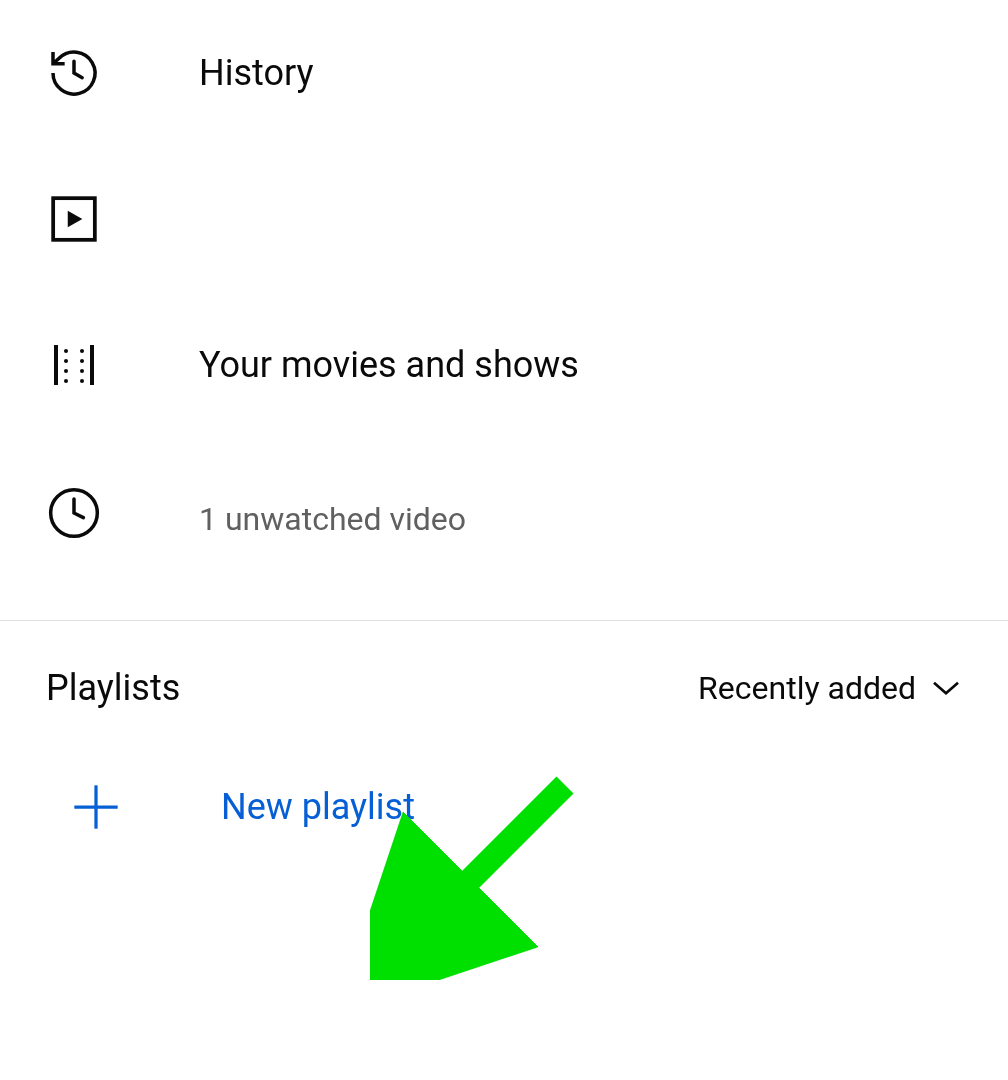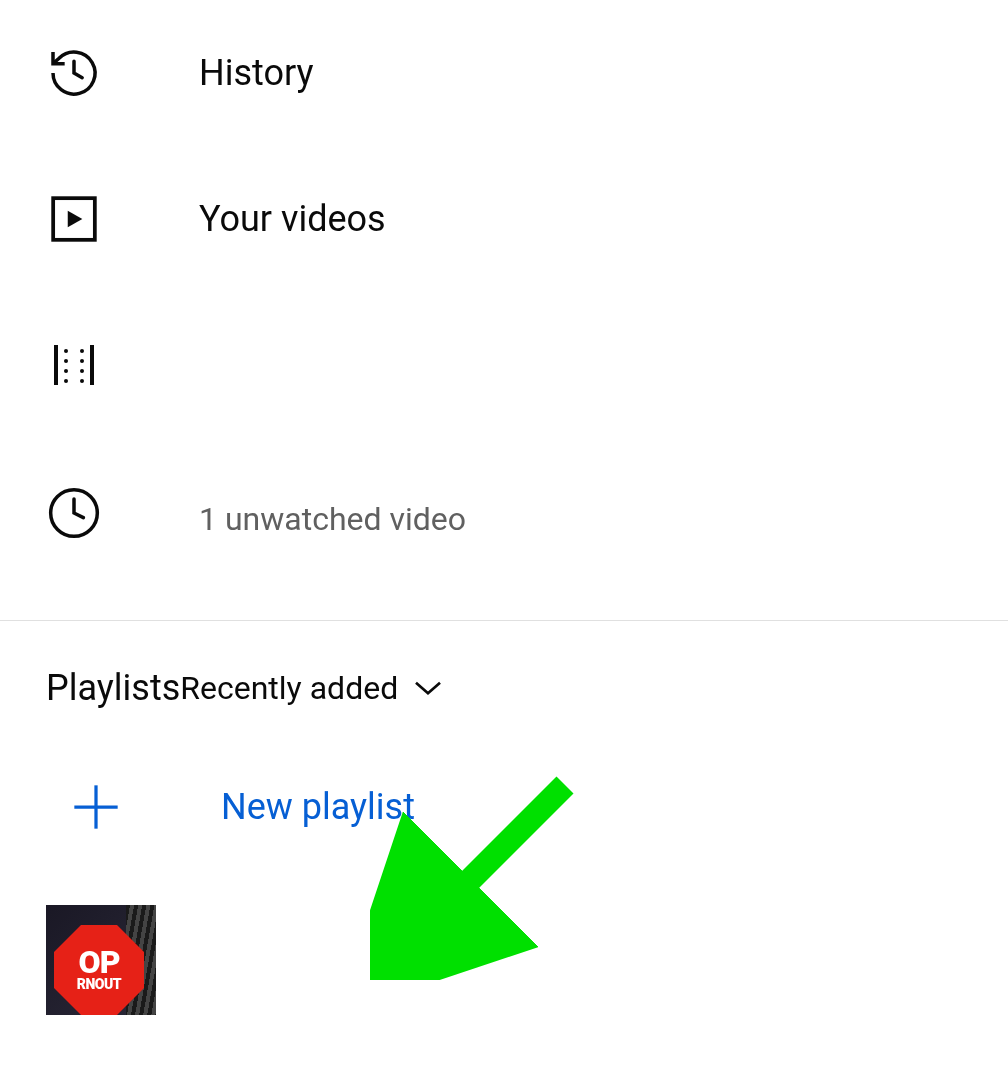--- a/index.html
+++ b/index.html
@@ -50,21 +50,21 @@
     }
     .divider {
       height: 1px;
       background: #e0e0e0;
       width: 100%;
       margin-top: 32px;
     }
     .playlists-header {
       display: flex;
       align-items: center;
-      justify-content: flex-start;
+      justify-content: space-between;
       padding: 46px 46px 30px 46px;
     }
     .playlists-title {
       font-size: 36px;
       color: #0a0a0a;
       font-weight: 400;
     }
     .sort-dropdown {
       display: flex;
       align-items: center;
@@ -179,41 +179,41 @@
     <span class="menu-label">History</span>
   </div>
 </div>
 
 <div class="menu-item">
   <div class="icon-container">
     <svg width="50" height="50" viewBox="0 0 24 24">
       <rect x="2" y="2" width="20" height="20" fill="none" stroke="#0a0a0a" stroke-width="1.8"></rect>
       <polygon points="9,8 9,16 16,12" fill="#0a0a0a"></polygon>
     </svg>
-  </div>
-  <div class="menu-text-container">
-    <span class="menu-label">Your videos</span>
   </div>
 </div>
 
 <div class="menu-item">
   <div class="icon-container">
     <svg width="48" height="50" viewBox="0 0 24 24">
       <line x1="3" y1="2" x2="3" y2="22" stroke="#0a0a0a" stroke-width="2"></line>
       <line x1="21" y1="2" x2="21" y2="22" stroke="#0a0a0a" stroke-width="2"></line>
       <circle cx="8" cy="5" r="1" fill="#0a0a0a"></circle>
       <circle cx="8" cy="10" r="1" fill="#0a0a0a"></circle>
       <circle cx="8" cy="15" r="1" fill="#0a0a0a"></circle>
       <circle cx="8" cy="20" r="1" fill="#0a0a0a"></circle>
       <circle cx="16" cy="5" r="1" fill="#0a0a0a"></circle>
       <circle cx="16" cy="10" r="1" fill="#0a0a0a"></circle>
       <circle cx="16" cy="15" r="1" fill="#0a0a0a"></circle>
       <circle cx="16" cy="20" r="1" fill="#0a0a0a"></circle>
     </svg>
   </div>
+  <div class="menu-text-container">
+    <span class="menu-label">Your movies and shows</span>
+  </div>
 </div>
 
 <div class="menu-item menu-item-watch-later">
   <div class="icon-container">
     <svg width="56" height="56" viewBox="0 0 24 24" fill="none" stroke="#0a0a0a" stroke-width="1.5">
       <circle cx="12" cy="12" r="10"></circle>
       <polyline points="12,6 12,12 16,14" stroke-linecap="round"></polyline>
     </svg>
   </div>
   <div class="menu-text-container">
@@ -237,27 +237,20 @@
   <div class="plus-icon-container">
     <svg width="52" height="52" viewBox="0 0 24 24">
       <line x1="12" y1="2" x2="12" y2="22" stroke="#065fd4" stroke-width="1.5"></line>
       <line x1="2" y1="12" x2="22" y2="12" stroke="#065fd4" stroke-width="1.5"></line>
     </svg>
   </div>
   <span class="new-playlist-label">New playlist</span>
 </div>
 
 <div class="playlist-item">
-  <div class="playlist-thumb">
-    <div class="thumb-stripes"></div>
-    <div class="stop-sign">
-      <span class="stop-text-1">OP</span>
-      <span class="stop-text-2">RNOUT</span>
-    </div>
-  </div>
   <div class="playlist-text-container">
   </div>
 </div>
 
 <svg class="annotation-arrow" style="left:370px; top:760px;" width="220" height="220" viewBox="0 0 220 220">
   <defs>
     <marker id="arrowhead" markerWidth="8" markerHeight="8" refX="3" refY="4" orient="auto">
       <polygon points="0,0 8,4 0,8" fill="#00e000"></polygon>
     </marker>
   </defs>

